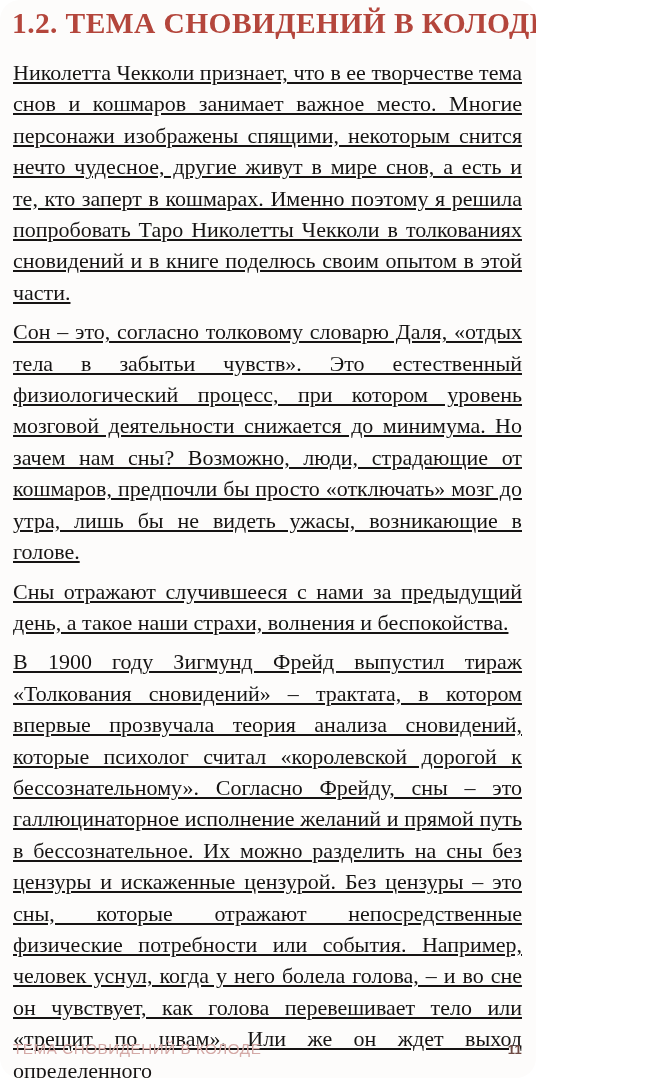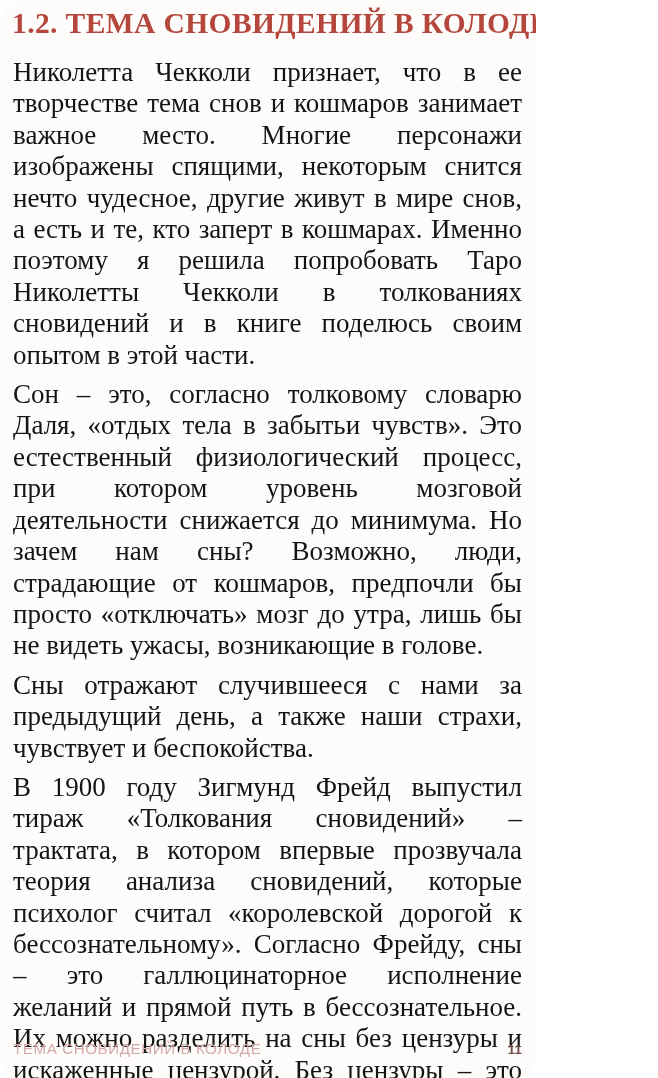--- a/index.html
+++ b/index.html
@@ -41,27 +41,28 @@
     position: absolute;
     left: 13px;
     right: 14px;
     top: 57px;
     bottom: 60px;
   }
 
   .para {
     margin: 0 0 8px 0;
     font-family: "Liberation Serif", "DejaVu Serif", serif;
-    font-size: 27px;
+    font-size: 22px;
     line-height: 31.4px;
     color: #161413;
     text-align: justify;
     text-justify: inter-word;
     hyphens: none;
     word-spacing: 0px;
+    text-decoration: underline;
   }
   .para:last-child { margin-bottom: 0; }
 
   
   .footer {
     position: absolute;
     left: 13px;
     right: 14px;
     bottom: 14px;
     height: 24px;
@@ -89,21 +90,21 @@
 </head>
 <body>
 
 <div class="page">
 
   <h1 class="chapter-heading">1.2. ТЕМА СНОВИДЕНИЙ В КОЛОДЕ</h1>
 
   <div class="text-column">
     <p class="para">Николетта Чекколи признает, что в ее творчестве тема снов и кошмаров занимает важное место. Многие персонажи изображены спящими, некоторым снится нечто чудесное, другие живут в мире снов, а есть и те, кто заперт в кошмарах. Именно поэтому я решила попробовать Таро Николетты Чекколи в толкованиях сновидений и в книге поделюсь своим опытом в этой части.</p>
     <p class="para">Сон – это, согласно толковому словарю Даля, «отдых тела в забытьи чувств». Это естественный физиологический процесс, при котором уровень мозговой деятельности снижается до минимума. Но зачем нам сны? Возможно, люди, страдающие от кошмаров, предпочли бы просто «отключать» мозг до утра, лишь бы не видеть ужасы, возникающие в голове.</p>
-    <p class="para">Сны отражают случившееся с нами за предыдущий день, а также наши страхи, чувствует и беспокойства.</p>
+    <p class="para">Сны отражают случившееся с нами за предыдущий день, а такое наши страхи, волнения и беспокойства.</p>
     <p class="para">В 1900 году Зигмунд Фрейд выпустил тираж «Толкования сновидений» – трактата, в котором впервые прозвучала теория анализа сновидений, которые психолог считал «королевской дорогой к бессознательному». Согласно Фрейду, сны – это галлюцинаторное исполнение желаний и прямой путь в бессознательное. Их можно разделить на сны без цензуры и искаженные цензурой. Без цензуры – это сны, которые отражают непосредственные физические потребности или события. Например, человек уснул, когда у него болела голова, – и во сне он чувствует, как голова перевешивает тело или «трещит по швам». Или же он ждет выход определенного</p>
   </div>
 
   <div class="footer">
     <span class="footer-title">ТЕМА СНОВИДЕНИЙ В КОЛОДЕ</span>
     <span class="footer-page">11</span>
   </div>
 
 </div>
 

